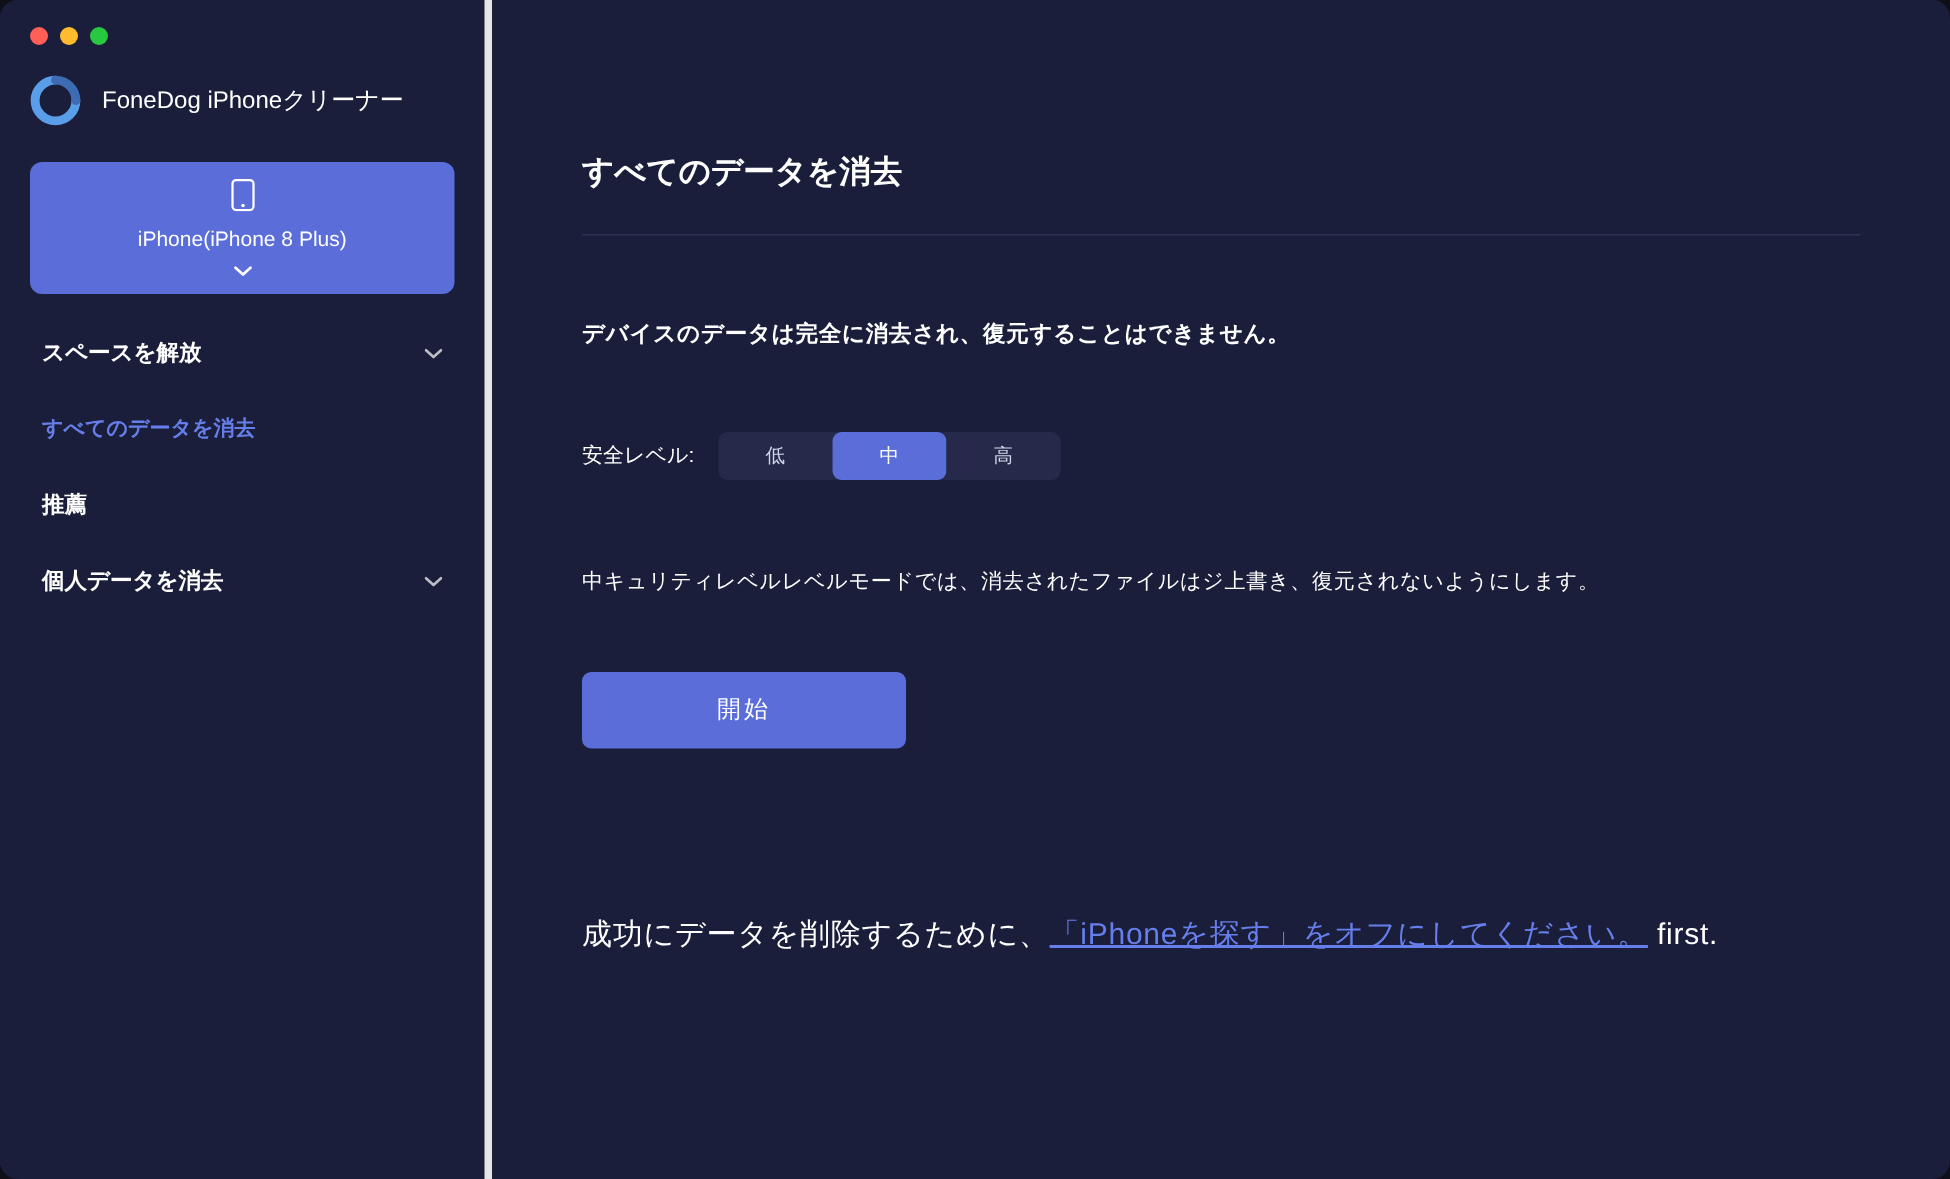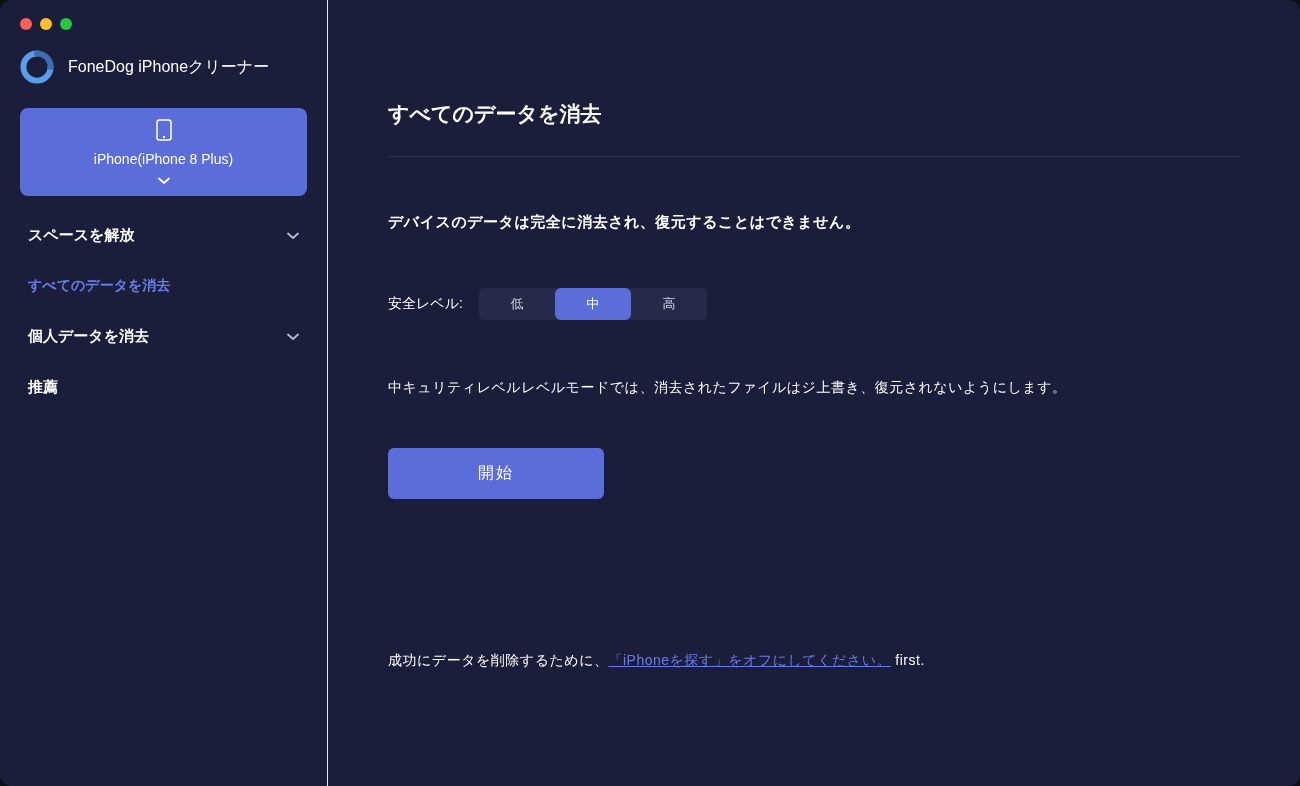--- a/index.html
+++ b/index.html
@@ -22,21 +22,21 @@
       height: 786px;
       background: #1a1e3a;
       border-radius: 12px;
       display: flex;
       overflow: hidden;
       position: relative;
     }
     .sidebar {
       width: 328px;
       background: #1a1e3a;
-      border-right: 1px solid #e5e5e5;
+      border-right: 5px solid #e5e5e5;
       display: flex;
       flex-direction: column;
       padding: 0;
     }
     .traffic-lights {
       display: flex;
       gap: 8px;
       padding: 18px 0 0 20px;
     }
     .traffic-light {
@@ -173,24 +173,23 @@
       border-radius: 6px;
       padding: 15px 0;
       width: 216px;
       font-size: 16px;
       font-weight: 500;
       cursor: pointer;
       letter-spacing: 2px;
       margin-bottom: 110px;
     }
     .footer-note {
-      font-size: 14px;
+      font-size: 20px;
       font-weight: 500;
       letter-spacing: 0.5px;
-      margin-top: 43px;
     }
     .footer-link {
       color: #667eea;
       text-decoration: underline;
       cursor: pointer;
     }
   </style>
 </head>
 <body>
 
@@ -226,28 +225,28 @@
       <svg class="nav-chevron" width="12" height="8" viewBox="0 0 12 8">
         <path d="M1 1.5 L6 6 L11 1.5" fill="none" stroke="#ffffff" stroke-width="1.8" stroke-linecap="round" stroke-linejoin="round"></path>
       </svg>
     </div>
 
     <div class="nav-item sub active">
       <span>すべてのデータを消去</span>
     </div>
 
     <div class="nav-item">
+      <span>推薦</span>
+    </div>
+
+    <div class="nav-item">
       <span>個人データを消去</span>
       <svg class="nav-chevron" width="12" height="8" viewBox="0 0 12 8">
         <path d="M1 1.5 L6 6 L11 1.5" fill="none" stroke="#ffffff" stroke-width="1.8" stroke-linecap="round" stroke-linejoin="round"></path>
       </svg>
-    </div>
-
-    <div class="nav-item">
-      <span>推薦</span>
     </div>
   </div>
 
   <div class="main">
     <h1 class="page-title">すべてのデータを消去</h1>
     <div class="divider"></div>
 
     <div class="warning-text">デバイスのデータは完全に消去され、復元することはできません。</div>
 
     <div class="security-row">

